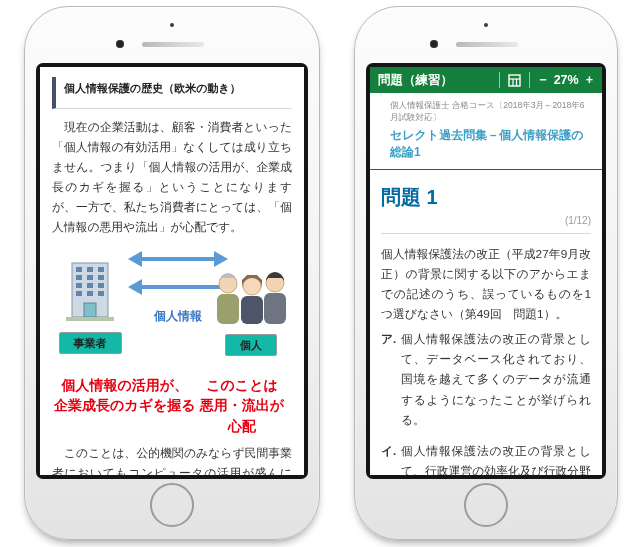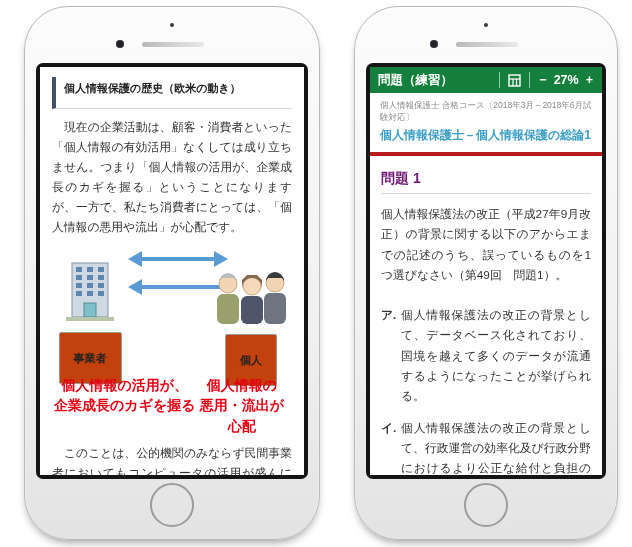--- a/index.html
+++ b/index.html
@@ -37,47 +37,47 @@
   .doc p{margin:0 0 6px 0;text-align:justify;}
 
   .diagram{margin:10px 0 0 0;height:158px;position:relative;font-size:11px;}
   .dg-col{position:absolute;text-align:center;}
   .dg-business{left:2px;top:14px;width:72px;}
   .dg-center{left:74px;top:0;width:104px;}
   .dg-person{right:0px;top:24px;width:82px;text-decoration:underline;}
   .dg-toplabel{font-weight:bold;font-size:12.5px;color:#222;white-space:nowrap;}
   .dg-bluelabel{font-weight:bold;font-size:12px;color:#3a78c8;margin-top:1px;}
   .tag-box{
-    display:inline-block;background:#c2410c;border:1px solid #9a9a9a;
+    display:inline-block;background:#14b8a6;border:1px solid #9a9a9a;
     border-radius:2px;font-weight:bold;font-size:11px;color:#222;
-    padding:16px 14px;margin-top:3px;white-space:nowrap;
+    padding:1px 14px;margin-top:3px;white-space:nowrap;
   }
   .caption-red{color:#e60012;font-weight:bold;font-size:14px;line-height:1.45;text-align:center;white-space:pre-line;margin-top:12px;}
   .cap-l{position:absolute;left:2px;top:116px;}
   .cap-r{position:absolute;right:2px;top:116px;width:96px;}
   .doc-gap{height:38px;}
 
   
   .app-header{
     height:26px;background:#15803d;color:#fff;display:flex;align-items:center;
     font-size:12.5px;font-weight:bold;
   }
   .app-header .hd-title{flex:1;padding-left:8px;}
   .hd-sep{width:1px;height:16px;background:rgba(255,255,255,.55);}
   .hd-btn{display:flex;align-items:center;justify-content:center;padding:0 8px;height:100%;cursor:pointer;}
   .hd-zoom{display:flex;align-items:center;gap:7px;padding:0 9px;}
   .hd-zoom span{font-weight:bold;}
-  .subhead{padding:7px 10px 8px 10px;border-bottom:4px solid #b91c1c;}
+  .subhead{padding:7px 10px 8px 20px;border-bottom:1px solid #b91c1c;}
   .course-line{font-size:8.5px;color:#8a8a8a;margin-bottom:3px;}
   .collection-title{font-size:12px;font-weight:bold;color:#3b9fc7;cursor:pointer;}
   .qarea{padding:10px 11px;font-size:11.8px;line-height:1.72;}
-  .qno{font-size:14px;font-weight:bold;color:#701a75;}
+  .qno{font-size:20px;font-weight:bold;color:#0369a1;}
   .pager{text-align:right;font-size:10px;color:#999;margin-top:-2px;}
   .qdivider{border:none;border-top:1px solid #d9d9d9;margin:3px 0 10px 0;}
-  .qtext{margin:0 0 20px 0;text-align:justify;}
+  .qtext{margin:0 0 4px 0;text-align:justify;}
   .opt{display:flex;margin-bottom:11px;}
   .opt-label{font-weight:bold;width:20px;flex:0 0 20px;}
   .opt-text{flex:1;text-align:justify;}
 </style>
 </head>
 <body>
 
 <div class="phone phone-left">
   <div class="sensor-dot"></div>
   <div class="camera-dot"></div>
@@ -115,20 +115,21 @@
           </div>
 
           <div class="dg-col dg-center">
             <svg width="104" height="52" viewBox="0 0 104 52">
               <line x1="14" y1="12" x2="90" y2="12" stroke="#5b9bd5" stroke-width="4"></line>
               <polygon points="2,12 16,4 16,20" fill="#5b9bd5"></polygon>
               <polygon points="102,12 88,4 88,20" fill="#5b9bd5"></polygon>
               <line x1="14" y1="40" x2="96" y2="40" stroke="#5b9bd5" stroke-width="4"></line>
               <polygon points="2,40 16,32 16,48" fill="#5b9bd5"></polygon>
             </svg>
+            <div class="dg-bluelabel">個人情報</div>
           </div>
 
           <div class="dg-col dg-person">
             <svg width="72" height="54" viewBox="0 0 72 54">
 
               <circle cx="13" cy="13" r="9" fill="#f2d5b5" stroke="#c9a87f" stroke-width="1"></circle>
               <path d="M4,11 a9,9 0 0 1 18,0 l-2,-4 -14,0 z" fill="#bdbdbd"></path>
               <rect x="2" y="23" width="22" height="30" rx="6" fill="#9aa06b"></rect>
 
               <circle cx="37" cy="15" r="9" fill="#f4dabb" stroke="#c9a87f" stroke-width="1"></circle>
@@ -138,21 +139,21 @@
               <circle cx="60" cy="12" r="9" fill="#f2d5b5" stroke="#c9a87f" stroke-width="1"></circle>
               <path d="M51,10 a9,9 0 0 1 18,0 l-2,-3 -14,0 z" fill="#3a3a3a"></path>
               <rect x="49" y="22" width="22" height="31" rx="6" fill="#6e7480"></rect>
             </svg>
             <br>
             <span class="tag-box">個人</span>
           </div>
 
           <div class="caption-red cap-l">個人情報の活用が、
 企業成長のカギを握る</div>
-          <div class="caption-red cap-r">個人情報の
+          <div class="caption-red cap-r">このことは
 悪用・流出が心配</div>
         </div>
 
         <div class="doc-gap"></div>
 
         <p><span>　このことは、公的機関のみならず民間事業者においてもコンピュータの活用が盛んになってきた1970年代から1980年代にかけて世界的に顕著となり、コンピュータにおいては、膨大な情報が迅速に処理できるため大量の個人情報が収集・データベース化されており、</span></p>
 
       </div>
     </div>
   </div>
@@ -180,25 +181,26 @@
         <div class="hd-sep"></div>
         <div class="hd-zoom">
           <span>−</span>
           <span>27%</span>
           <span>+</span>
         </div>
       </div>
 
       <div class="subhead">
         <div class="course-line">個人情報保護士 合格コース〔2018年3月～2018年6月試験対応〕</div>
-        <div class="collection-title">個人情報保護士－個人情報保護の総論1</div>
+        <div class="collection-title">セレクト過去問集－個人情報保護の総論1</div>
       </div>
 
       <div class="qarea">
         <div class="qno">問題 1</div>
+        <div class="pager">(1/12)</div>
         <hr class="qdivider">
         <p class="qtext">個人情報保護法の改正（平成27年9月改正）の背景に関する以下のアからエまでの記述のうち、誤っているものを1つ選びなさい（第49回　問題1）。</p>
 
         <div class="opt">
           <span class="opt-label">ア.</span>
           <span class="opt-text">個人情報保護法の改正の背景として、データベース化されており、国境を越えて多くのデータが流通するようになったことが挙げられる。</span>
         </div>
         <div class="opt">
           <span class="opt-label">イ.</span>
           <span class="opt-text">個人情報保護法の改正の背景として、行政運営の効率化及び行政分野におけるより公正な給付と負担の確保を図る必要性が生じたことが挙げられる。</span>

